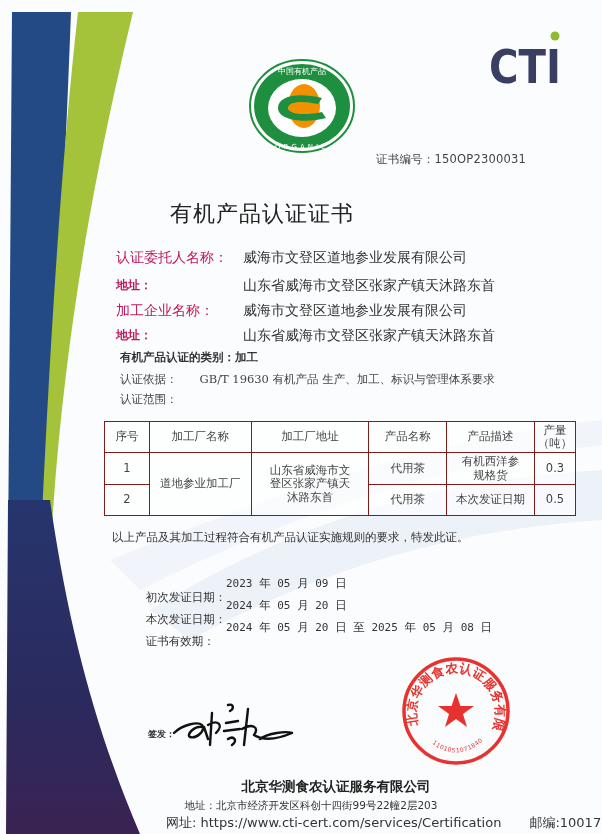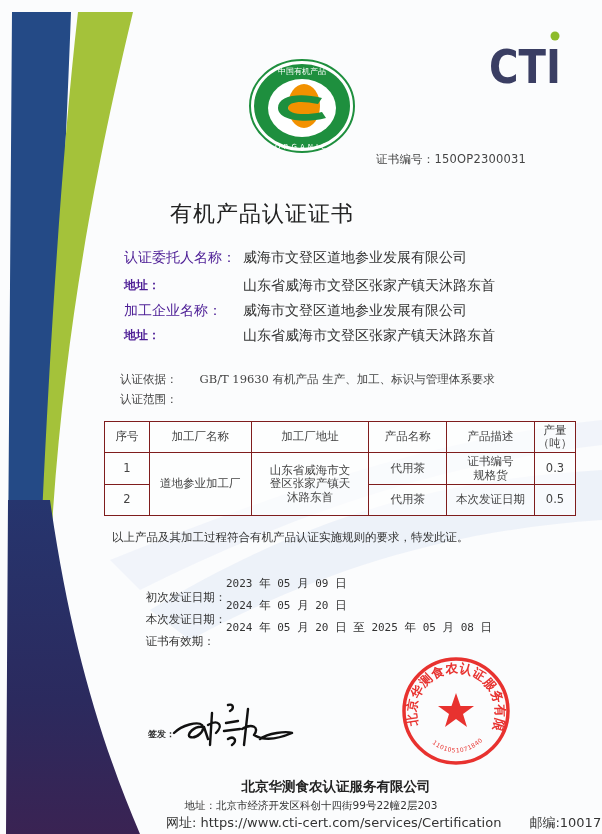--- a/index.html
+++ b/index.html
@@ -14,21 +14,21 @@
   .abs { position: absolute; }
 
   .cert-no { left: 376px; top: 152px; font-size: 11.5px; color: #444;
     font-family: "DejaVu Sans", "Liberation Sans", sans-serif; letter-spacing: 0.2px; }
   .cert-no .lbl { font-family: "DejaVu Serif", serif; }
 
   .title { left: 0; width: 490px; top: 199px; text-align: center;
     font-size: 22px; letter-spacing: 1px; color: #222;
     font-family: "DejaVu Sans", "Liberation Sans", sans-serif; padding-left: 34px; box-sizing: border-box; }
 
-  .field-label { left: 124px; font-size: 14px; color: #4c1d95; font-family: Liberation Sans, sans-serif; }
+  .field-label { left: 116px; font-size: 14px; color: #be185d; font-family: Liberation Sans, sans-serif; }
   .field-label.bold { font-weight: bold; font-size: 12px; }
   .field-value { left: 243px; font-size: 14px; color: #333; font-family: "DejaVu Sans", sans-serif; }
 
   .small-line { left: 120px; font-size: 11.5px; color: #444; }
   .small-line.bold { font-weight: bold; font-family: "DejaVu Sans", sans-serif; color: #333; }
   .small-line .gap { display: inline-block; width: 22px; }
 
   table.scope { position: absolute; left: 104px; top: 421px; width: 472px;
     border-collapse: collapse; font-size: 11.5px; color: #444;
     font-family: "DejaVu Sans", sans-serif; background: rgba(255,255,255,0.6); }
@@ -110,20 +110,23 @@
 
   <div class="abs field-label bold" style="top:277px">地址：</div>
   <div class="abs field-value" style="top:277px">山东省威海市文登区张家产镇天沐路东首</div>
 
   <div class="abs field-label" style="top:302px">加工企业名称：</div>
   <div class="abs field-value" style="top:302px">威海市文登区道地参业发展有限公司</div>
 
   <div class="abs field-label bold" style="top:327px">地址：</div>
   <div class="abs field-value" style="top:327px">山东省威海市文登区张家产镇天沐路东首</div>
 
+  <div class="abs small-line bold" style="top:350px">
+    <span>有机产品认证的类别：</span><span>加工</span>
+  </div>
   <div class="abs small-line" style="top:372px">
     <span>认证依据：</span><span class="gap"></span><span>GB/T 19630 有机产品 生产、加工、标识与管理体系要求</span>
   </div>
   <div class="abs small-line" style="top:392px">认证范围：</div>
 
   <table class="scope">
     <colgroup>
       <col style="width:45px">
         <col style="width:102px">
         <col style="width:118px">
@@ -146,21 +149,21 @@
     <tr class="r1">
       <td>1</td>
       <td rowspan="2">道地参业加工厂</td>
       <td rowspan="2">
         <div>山东省威海市文</div>
         <div>登区张家产镇天</div>
         <div>沐路东首</div>
       </td>
       <td>代用茶</td>
       <td>
-        <div>证书编号</div>
+        <div>有机西洋参</div>
         <div>规格货</div>
       </td>
       <td>0.3</td>
     </tr>
     <tr class="r2">
       <td>2</td>
       <td>代用茶</td>
       <td>本次发证日期</td>
       <td>0.5</td>
     </tr>

